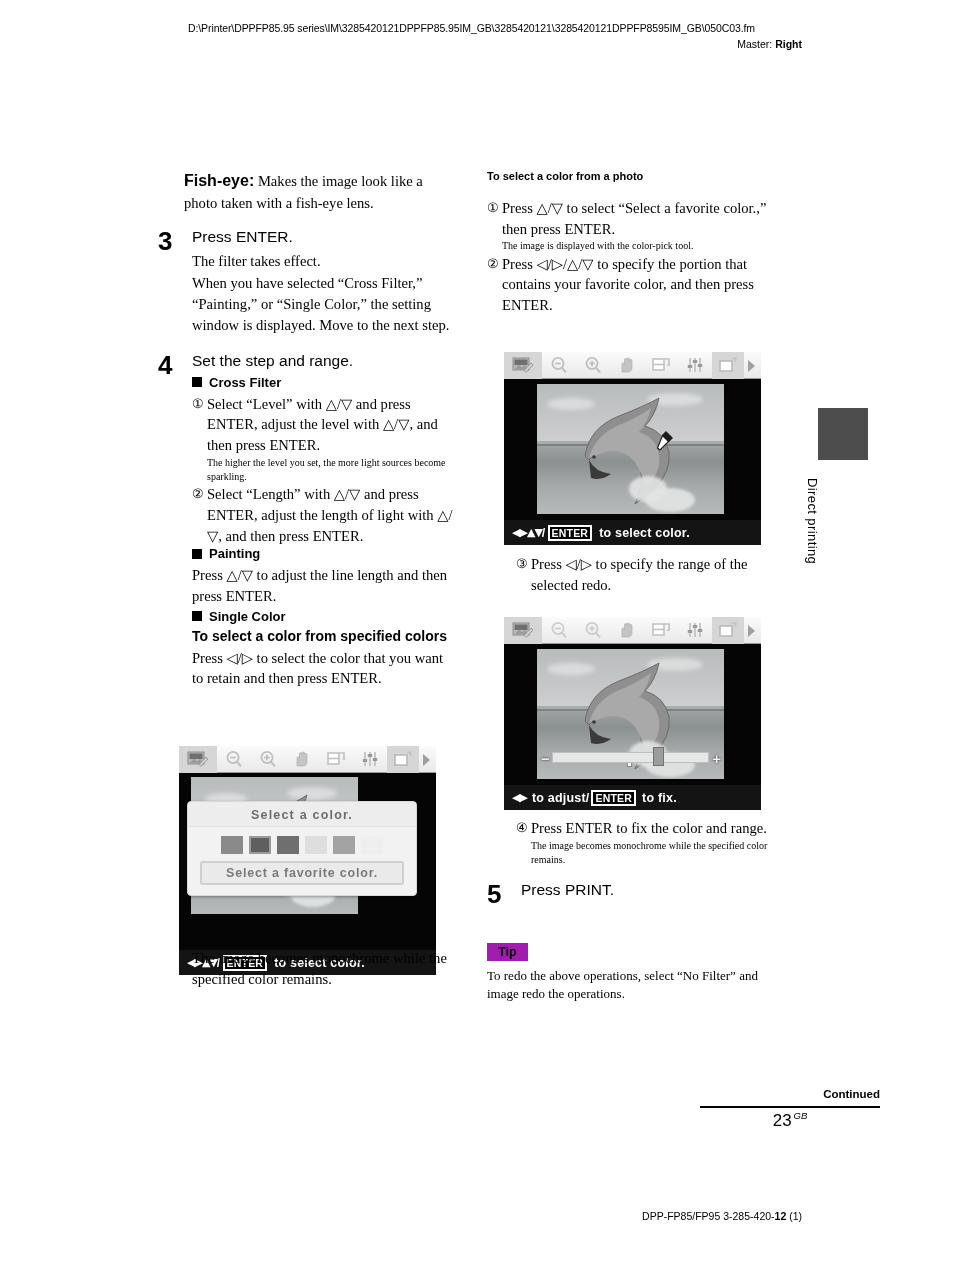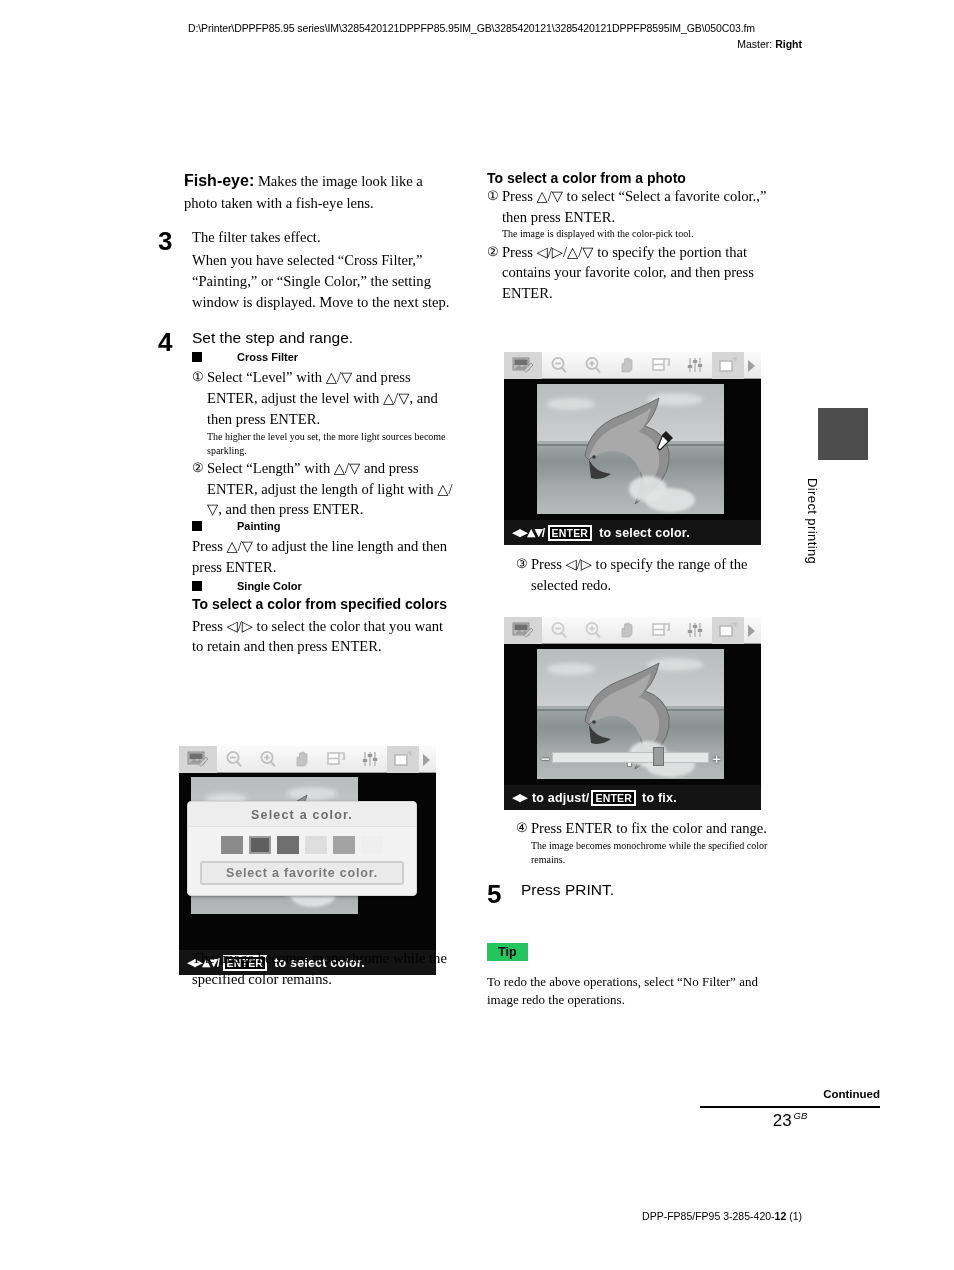--- a/index.html
+++ b/index.html
@@ -53,36 +53,36 @@
   .step-body { flex: 1; }
   .step-title {
     font-family: "Liberation Sans", sans-serif;
     font-size: 15.5px; line-height: 1.3; margin-bottom: 3px;
   }
   .body-p { font-size: 14.6px; line-height: 1.42; margin: 0 0 2px 0; }
 
   
   .sq-head {
     font-family: "Liberation Sans", sans-serif;
-    font-weight: bold; font-size: 11px;
-    margin: 0 0 4px 0; display: flex; align-items: center; gap: 28px;
+    font-weight: bold; font-size: 13px;
+    margin: 0 0 4px 0; display: flex; align-items: center;
   }
   .sq-head .sq {
     display: inline-block; width: 10px; height: 10px;
     background: #000; margin-right: 7px;
   }
   .sub-head-bold {
     font-family: "Liberation Sans", sans-serif;
     font-weight: bold; font-size: 14px;
     margin: 1px 0 4px 0;
   }
   .rt-head-bold {
     font-family: "Liberation Sans", sans-serif;
-    font-weight: bold; font-size: 14px;
-    margin: 0 0 0 0;
+    font-weight: bold; font-size: 11px;
+    margin: 0 0 16px 0;
   }
 
   
   .cn-row { display: flex; font-size: 14.6px; line-height: 1.42; }
   .cn-mark { width: 15px; flex: none; font-size: 13px; padding-top: 1px; }
   .cn-body { flex: 1; }
   .cn-indent { padding-left: 15px; font-size: 10px; line-height: 1.42; }
 
   
   .lcd { position: absolute; background: #000; }
@@ -203,24 +203,24 @@
   .side-tab-text {
     position: absolute; left: 805px; top: 478px;
     font-family: "Liberation Sans", sans-serif;
     font-size: 13px; color: #000;
     writing-mode: vertical-rl; text-orientation: mixed;
     letter-spacing: .4px;
   }
 
   
   .tip-label {
-    display: inline-block; background: #22c55e;
+    display: inline-block; background: #a21caf;
     font-family: "Liberation Sans", sans-serif;
     font-weight: bold; font-size: 12.5px;
-    padding: 2px 11px; margin-bottom: 12px;
+    padding: 2px 11px; margin-bottom: 6px;
   }
   .tip-body { font-size: 13px; line-height: 1.4; }
 
   
   .continued {
     position: absolute; right: 74px; top: 1088px;
     font-family: "Liberation Sans", sans-serif;
     font-weight: bold; font-size: 11.5px;
   }
   .pagerule {
@@ -256,20 +256,21 @@
 <div class="col-left">
 
   <div class="bullet-row">
     <div class="bullet-dot">•</div>
     <div class="bullet-body"><b>Fish-eye:</b><span> Makes the image look like a photo taken with a fish-eye lens.</span></div>
   </div>
 
   <div class="step">
     <div class="step-num">3</div>
     <div class="step-body">
+      <div class="step-title">Press ENTER.</div>
       <p class="body-p">The filter takes effect.</p>
       <p class="body-p">When you have selected “Cross Filter,” “Painting,” or “Single Color,” the setting window is displayed. Move to the next step.</p>
     </div>
   </div>
 
   <div class="step">
     <div class="step-num">4</div>
     <div class="step-body">
       <div class="step-title">Set the step and range.</div>
 

